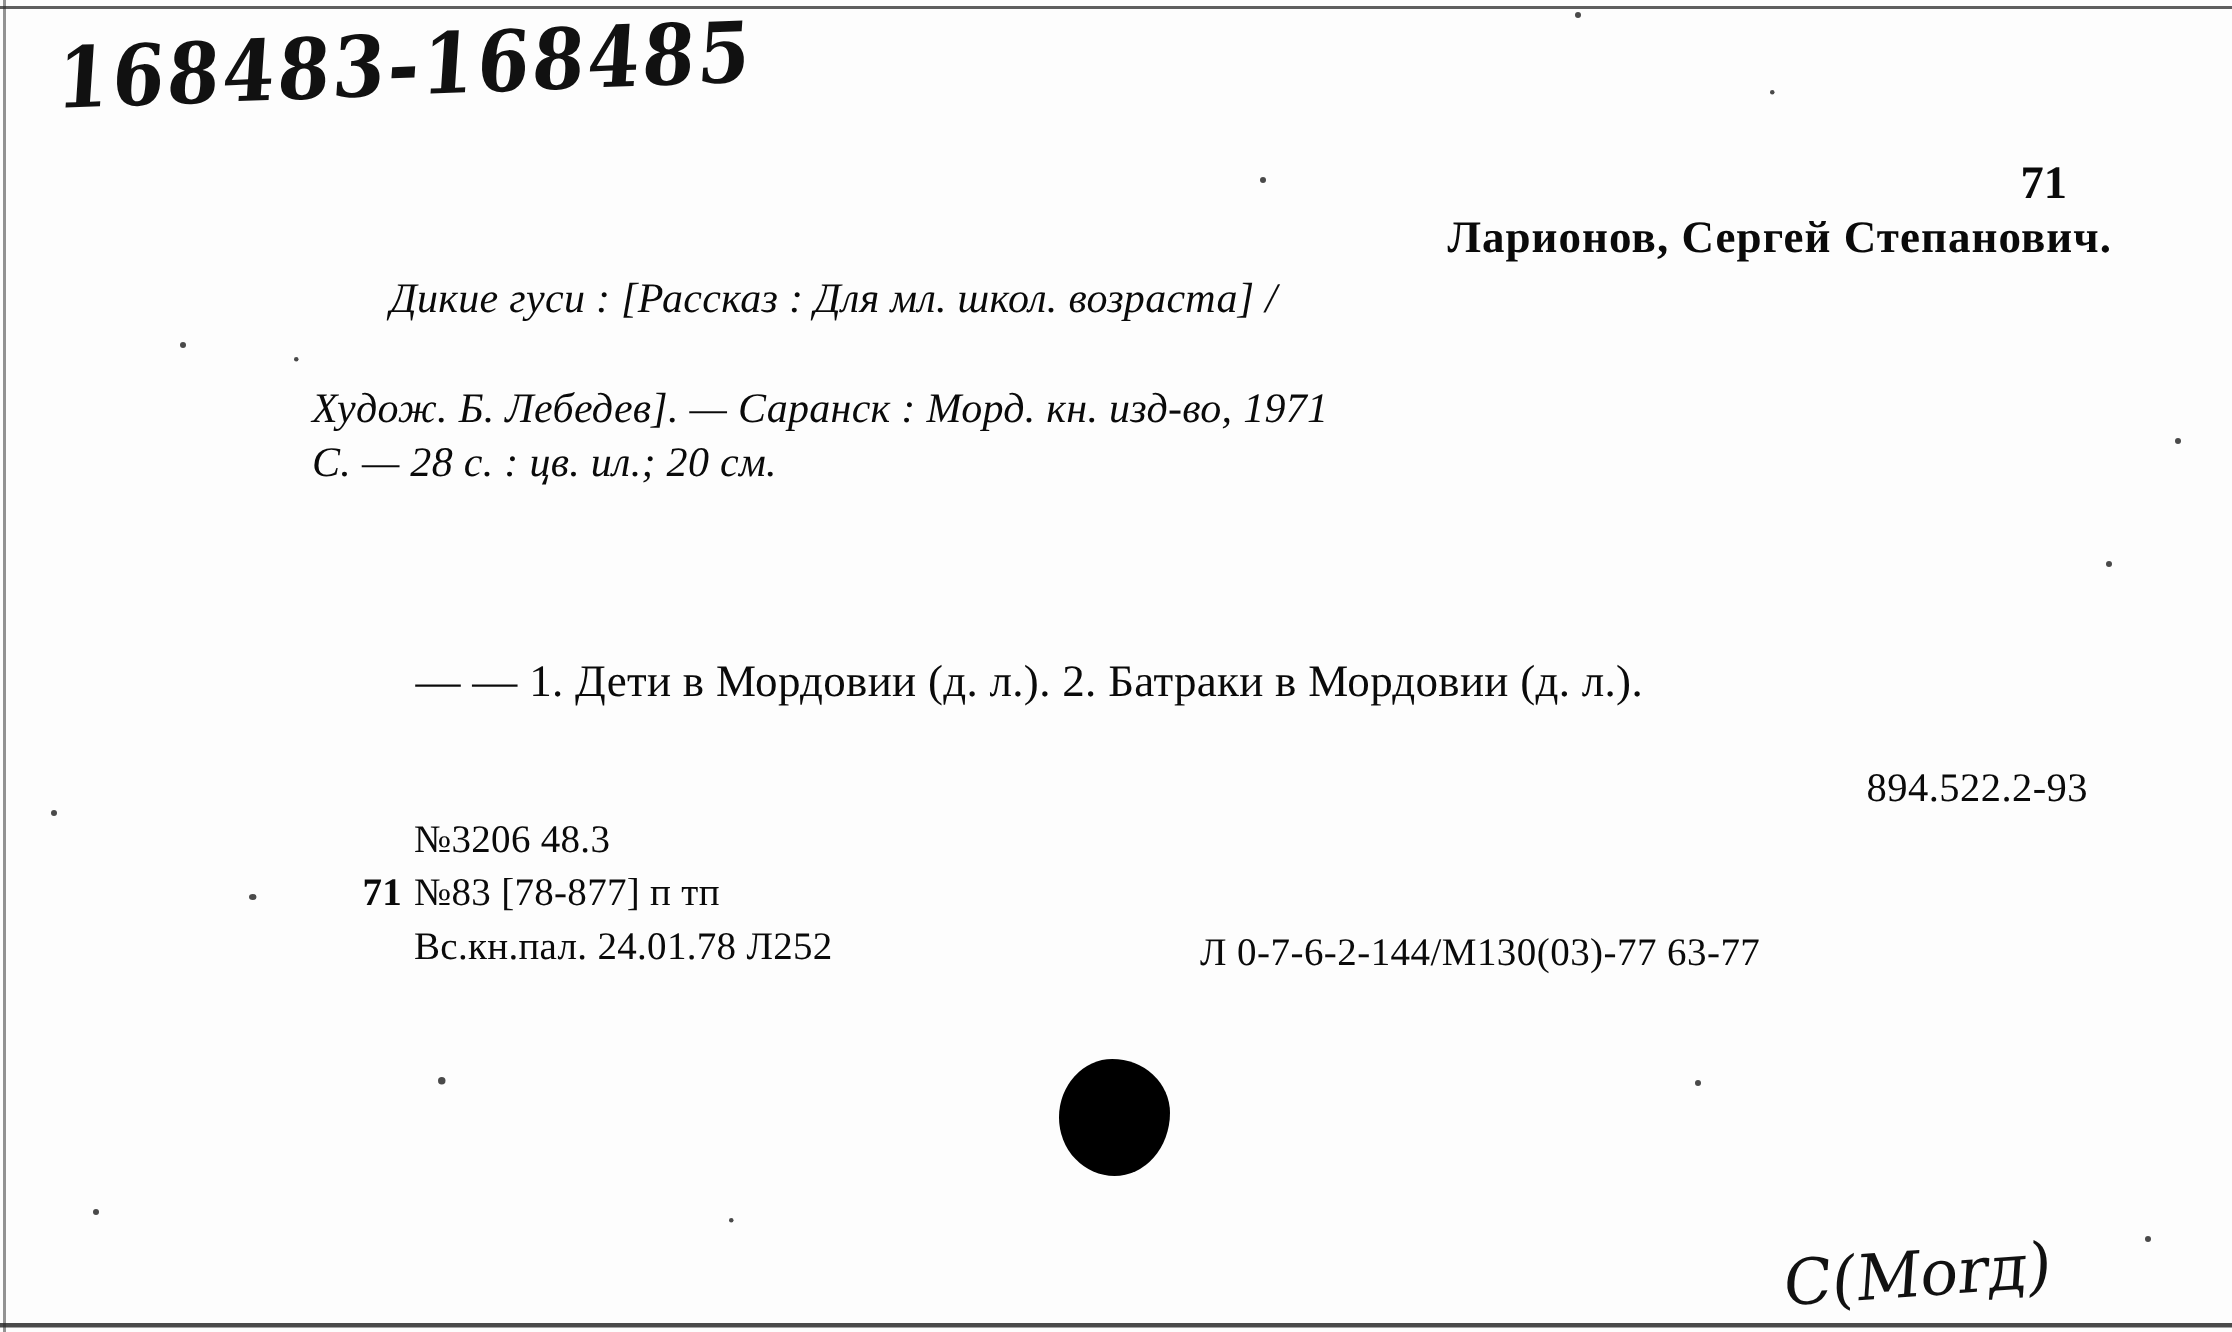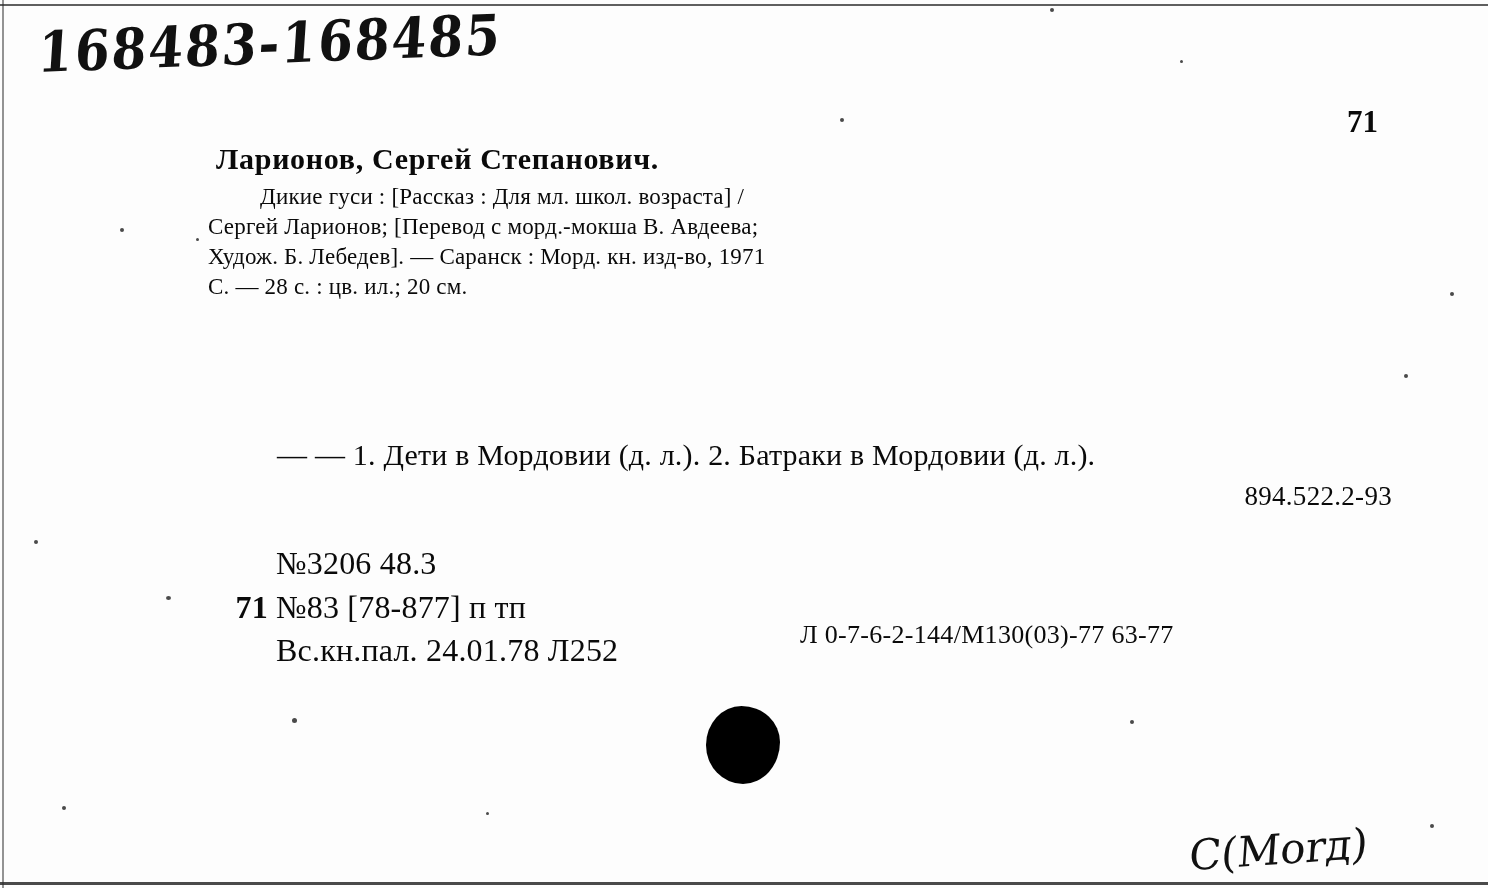--- a/index.html
+++ b/index.html
@@ -66,26 +66,28 @@
     position: absolute;
     left: 208px;
     top: 142px;
     width: 1200px;
   }
   #author-heading {
     font-weight: 700;
     font-size: 30px;
     letter-spacing: .7px;
     margin: 0 0 6px 8px;
+    text-align: right;
   }
   #title-body {
-    font-size: 23px;
+    font-size: 28px;
     line-height: 1.30;
     letter-spacing: .2px;
     margin: 0;
+    font-style: italic;
   }
   #title-body .indent { display: inline-block; width: 52px; }
   #price-copies {
     font-size: 25px;
     letter-spacing: .4px;
     margin: 4px 0 0 62px;
   }
 
   
   #tracings {
@@ -94,31 +96,31 @@
     top: 438px;
     font-size: 30px;
     letter-spacing: .2px;
     white-space: nowrap;
   }
 
   
   #classification {
     position: absolute;
     right: 96px;
-    top: 481px;
+    top: 510px;
     font-size: 27px;
     letter-spacing: .3px;
   }
 
   
   #control-block {
     position: absolute;
     left: 208px;
     top: 542px;
-    font-size: 32px;
+    font-size: 26px;
     line-height: 1.36;
     letter-spacing: .2px;
   }
   #control-block .row { white-space: nowrap; }
   #control-block .rowlabel {
     display: inline-block;
     width: 60px;
     font-weight: 700;
     text-align: right;
     margin-right: 8px;
@@ -183,21 +185,21 @@
   <div class="speck" style="left:486px;top:812px;width:3px;height:3px;"></div>
 
   <div id="handwriting-top">168483-168485</div>
 
   <div id="page-number">71</div>
 
   <div id="main-entry">
     <div id="author-heading">Ларионов, Сергей Степанович.</div>
     <div id="title-body">
       <span class="indent"></span><span>Дикие гуси : [Рассказ : Для мл. школ. возраста] /</span><br>
-      <span>Сергей Ларионов; [Перевод с морд.-мокша В. Авдеева;</span><br>
+      <br>
       <span>Худож. Б. Лебедев]. — Саранск : Морд. кн. изд-во, 1971</span><br>
       <span>С. — 28 с. : цв. ил.; 20 см.</span>
     </div>
   </div>
 
   <div id="tracings">— — 1. Дети в Мордовии (д. л.). 2. Батраки в Мордовии (д. л.).</div>
 
   <div id="classification">894.522.2-93</div>
 
   <div id="control-block">

